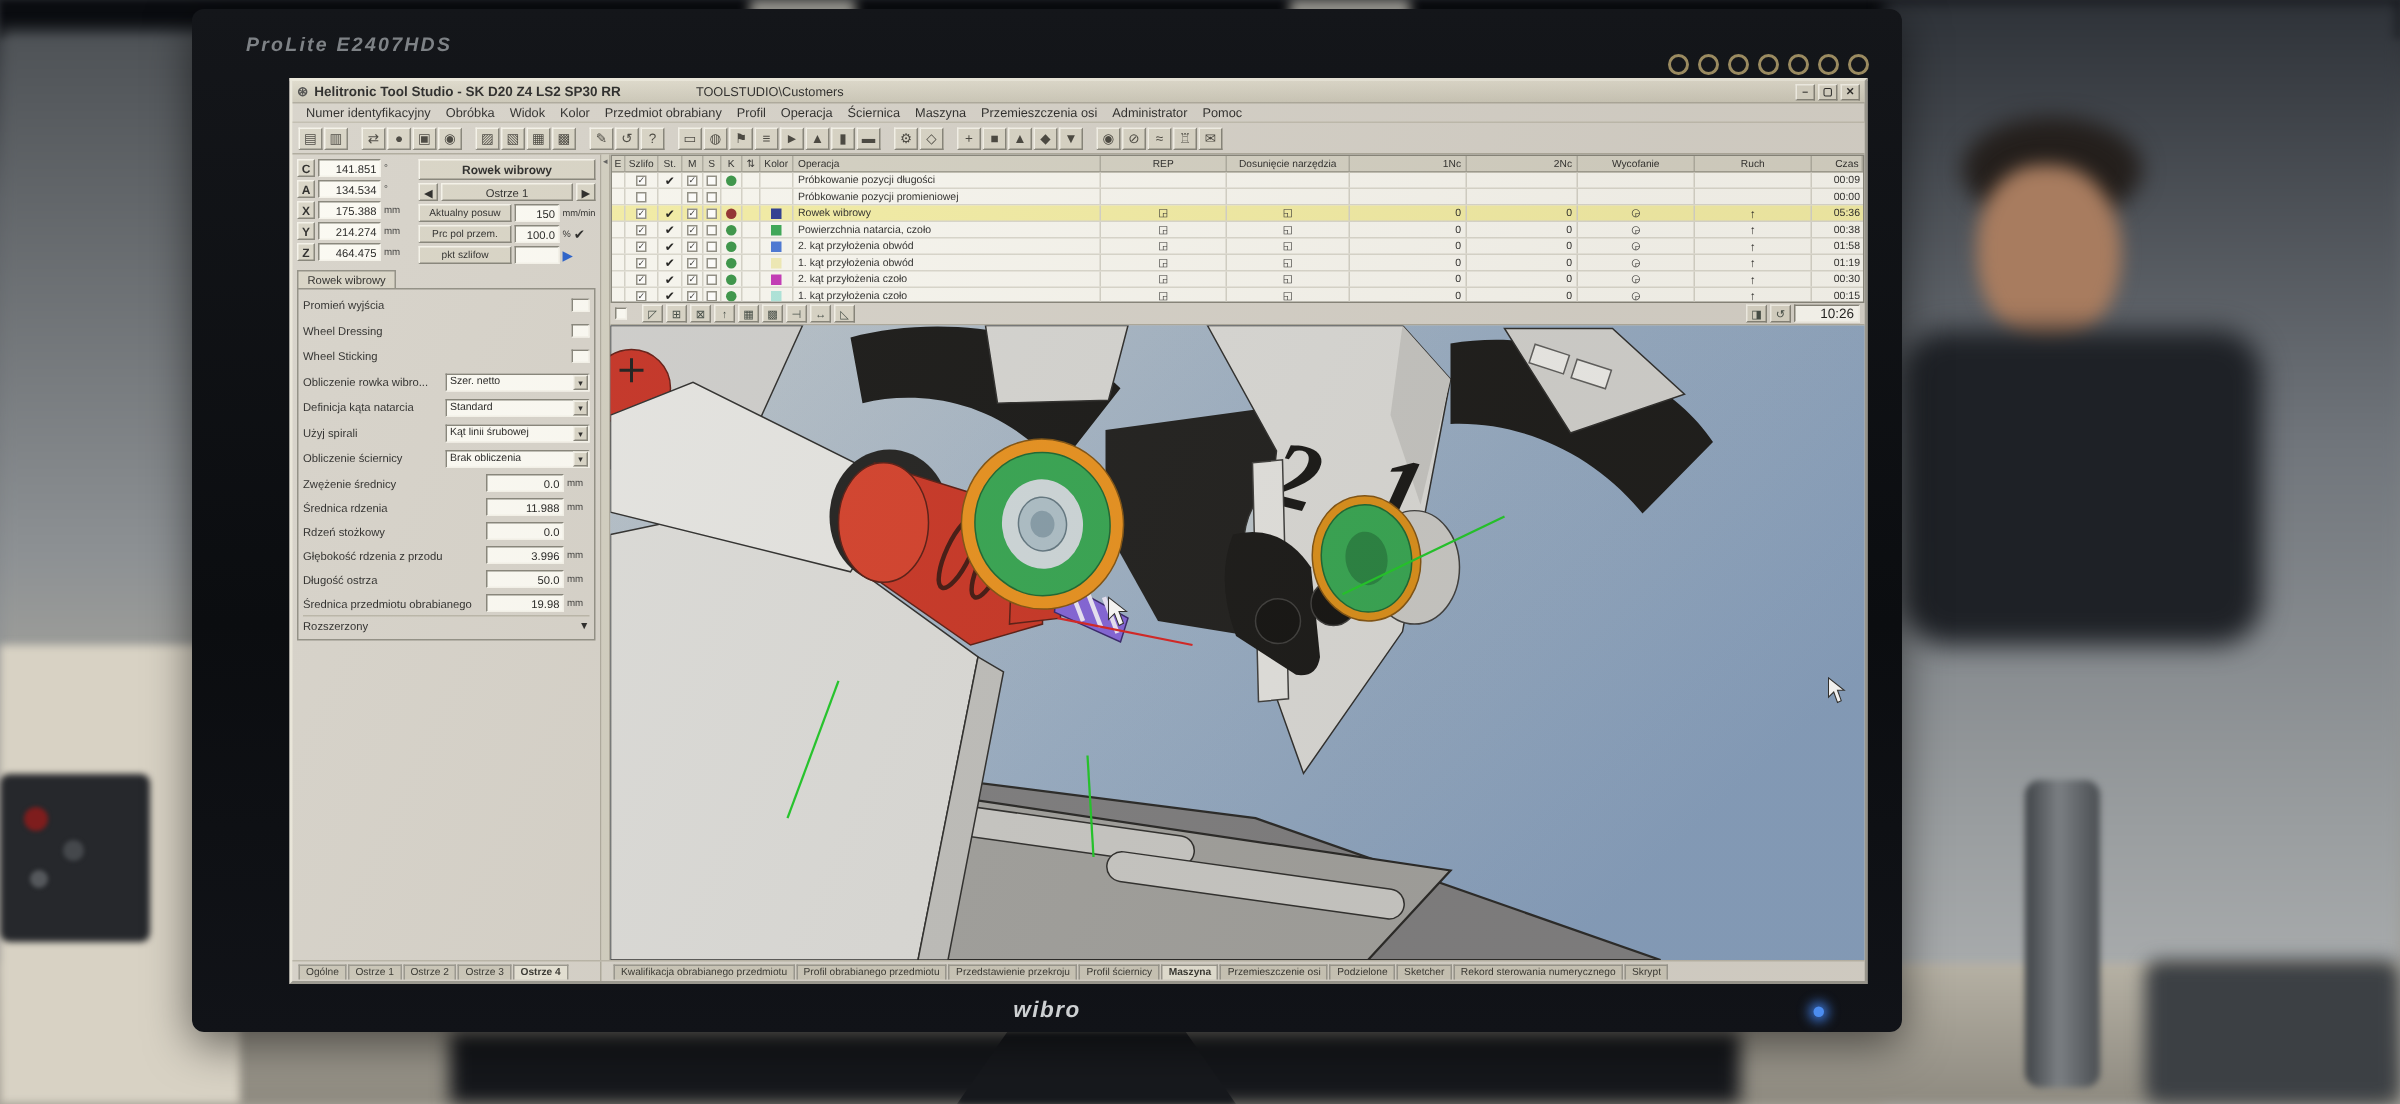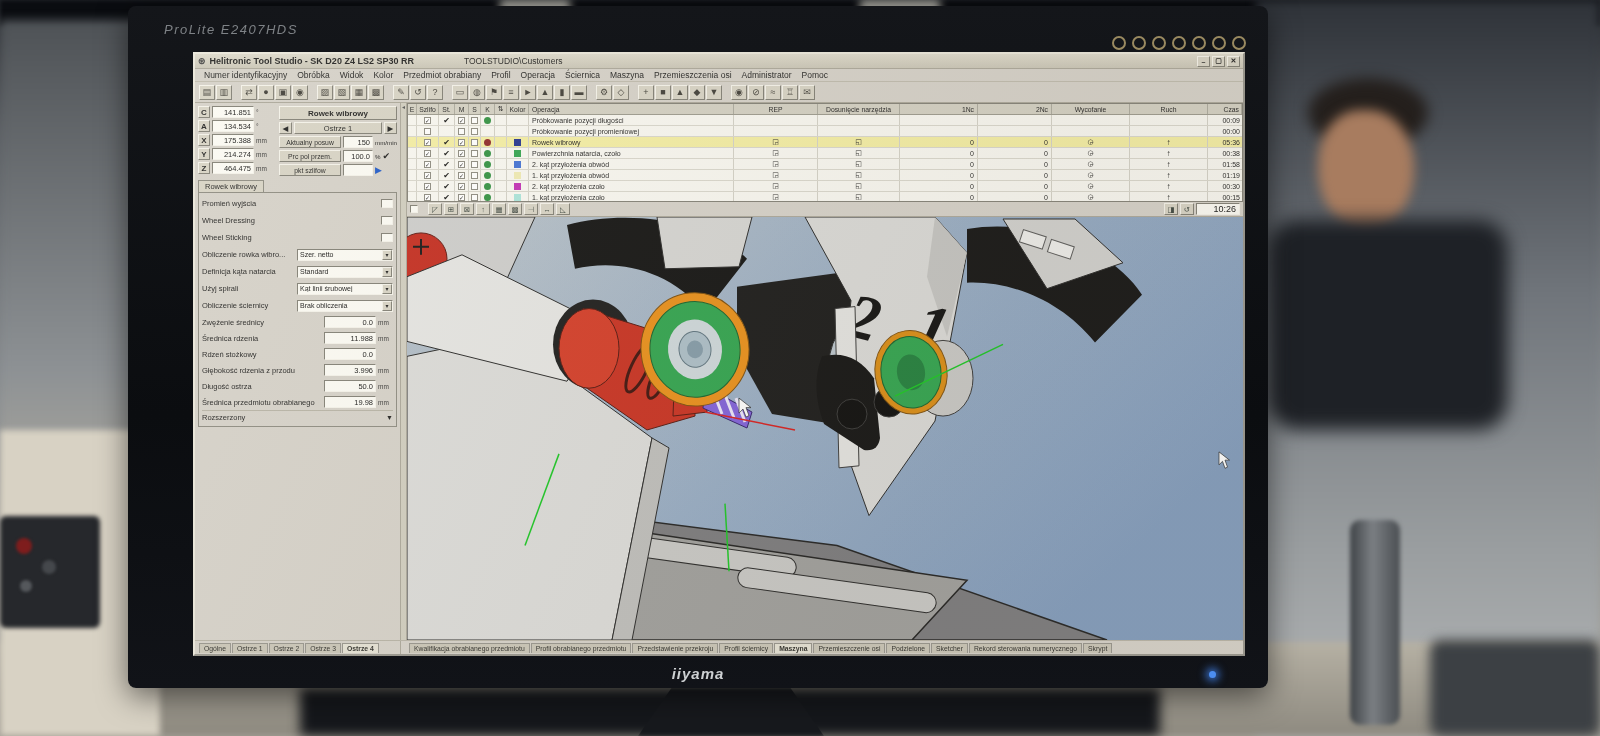--- a/index.html
+++ b/index.html
@@ -18,21 +18,21 @@
   .person-hair { left:1308px; top:78px; width:120px; height:70px; background:#241f1c; border-radius:50%; filter:blur(7px); }
   .person-face { left:1318px; top:110px; width:96px; height:120px; background:#a87c5f; border-radius:48% 52% 55% 55%; filter:blur(6px); }
   .person-body { left:1268px; top:220px; width:240px; height:210px; background:#1e2126; border-radius:30px; filter:blur(9px); }
   .tool-cyl { left:1350px; top:520px; width:50px; height:205px; background:linear-gradient(90deg,#3f4347,#7b7f83 45%,#4a4e52); border-radius:10px; filter:blur(2px); }
   .desk-front { left:0; top:642px; width:1600px; height:94px; background:linear-gradient(180deg,#b6b1a4,#8e8a80); filter:blur(3px); }
   .desk-shadow { left:300px; top:688px; width:860px; height:48px; background:#15171b; filter:blur(6px); }
   .parts-br { left:1430px; top:640px; width:170px; height:96px; background:#3c4044; border-radius:10px; filter:blur(6px); }
 
   
   .monitor { position:absolute; left:128px; top:6px; width:1140px; height:682px; background:linear-gradient(180deg,#14161a,#0b0d10 60%,#111318); border-radius:8px; box-shadow:0 8px 30px rgba(0,0,0,.55); }
-  .bezel-brand { position:absolute; left:36px; top:16px; color:#7e8286; font-size:13px; font-style:italic; font-weight:normal; letter-spacing:1.5px; filter:blur(.4px); }
+  .bezel-brand { position:absolute; left:36px; top:16px; color:#7e8286; font-size:13px; font-style:italic; font-weight:bold; letter-spacing:1.5px; filter:blur(.4px); }
   .osd { position:absolute; right:22px; top:30px; display:flex; gap:6px; }
   .osd-btn { width:14px; height:14px; border-radius:50%; background:#14161a; border:2px solid #9a8a60; }
   .logo-bottom { position:absolute; left:50%; bottom:6px; transform:translateX(-50%); color:#cdd0d2; font-size:15px; font-weight:bold; font-style:italic; letter-spacing:1px; }
   .power-led { position:absolute; right:52px; bottom:10px; width:7px; height:7px; border-radius:50%; background:#4c8df0; box-shadow:0 0 8px 3px rgba(70,140,255,.8); }
   .stand { position:absolute; left:638px; top:688px; width:186px; height:48px; background:#17191d; clip-path:polygon(18% 0,82% 0,100% 100%,0 100%); filter:blur(2px); }
 
   .screen { position:absolute; left:65px; top:46px; width:1052px; height:604px; background:#d4d0c8; overflow:hidden; box-shadow:inset 0 0 14px rgba(0,0,0,.35); }
   .screen::after { content:''; position:absolute; inset:0; pointer-events:none; background:linear-gradient(115deg,rgba(255,252,235,.10),rgba(160,150,130,.12) 70%); }
 
   
@@ -153,21 +153,21 @@
     <div class="osd">
 
     <div class="osd-btn"></div>
         <div class="osd-btn"></div>
         <div class="osd-btn"></div>
         <div class="osd-btn"></div>
         <div class="osd-btn"></div>
         <div class="osd-btn"></div>
         <div class="osd-btn"></div>
       </div>
-    <div class="logo-bottom">iiyama</div>
+    <div class="logo-bottom">wibro</div>
     <div class="power-led"></div>
 
     <div class="screen">
       <div class="win">
 
         <div class="titlebar">
           <span class="app-icon">⊛</span>
           <span>Helitronic Tool Studio - SK D20 Z4 LS2 SP30 RR</span>
           <span class="title-path">TOOLSTUDIO\Customers</span>
           <span class="tb-controls">

